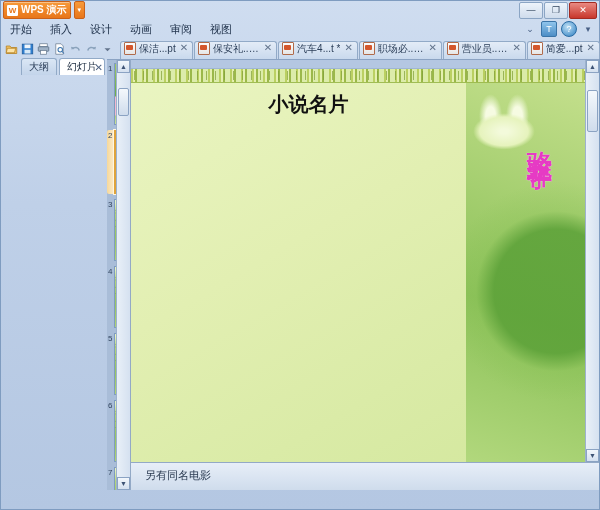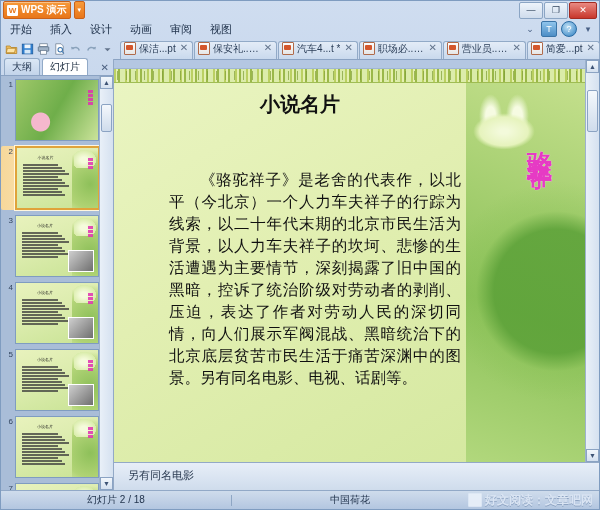--- a/index.html
+++ b/index.html
@@ -90,22 +90,23 @@
   .tab .tclose{margin-left:4px;color:#63748c;font-size:10px;}
 
   
   .workspace{
     position:absolute;left:0;right:0;top:58px;bottom:19px;
     display:flex;
   }
 
   
   .leftpane{
-    width:112px;display:flex;flex-direction:column;
+    width:112px;display:flex;flex-direction:row;
     border-right:1px solid #93a9c6;
+    margin-left:17px;
   }
   .pane-tabs{height:16px;display:flex;align-items:flex-end;position:relative;padding-left:3px;}
   .pane-tab{
     font-size:10px;padding:1px 7px;border:1px solid #92aac7;border-bottom:none;
     border-radius:3px 3px 0 0;background:linear-gradient(#dbe7f5,#c3d4ea);color:#2b3e58;
     margin-right:2px;
   }
   .pane-tab.active{background:#fff;color:#17273b;font-weight:normal;}
   .pane-close{position:absolute;right:4px;bottom:2px;font-size:10px;color:#4d6181;}
   .thumbs{
@@ -524,35 +525,25 @@
         </div>
       </div>
     </div>
 
     <div class="editor">
       <div class="slide-area">
         <div class="slide">
           <div class="slide-leafbg"></div>
           <div class="greek-border"></div>
           <div class="slide-title">小说名片</div>
-          <div class="slide-body">《骆驼祥子》是老舍的代表作，以北平（今北京）一个人力车夫祥子的行踪为线索，以二十年代末期的北京市民生活为背景，以人力车夫祥子的坎坷、悲惨的生活遭遇为主要情节，深刻揭露了旧中国的黑暗，控诉了统治阶级对劳动者的剥削、压迫，表达了作者对劳动人民的深切同情，向人们展示军阀混战、黑暗统治下的北京底层贫苦市民生活于痛苦深渊中的图景。另有同名电影、电视、话剧等。</div>
           <div class="slide-vtitle">骆驼祥子</div>
         </div>
         <div class="slide-vscroll">
           <div class="sb-arrow">▲</div>
           <div class="sb-thumb"></div>
           <div class="sb-arrow bot">▼</div>
         </div>
       </div>
       <div class="notes">另有同名电影</div>
     </div>
   </div>
 
-  <div class="statusbar">
-    <div class="sb-cell sb-slide">幻灯片 2 / 18</div>
-    <div class="sb-sep"></div>
-    <div class="sb-cell sb-design">中国荷花</div>
-    <div class="watermark">
-      <span class="wm-box"></span>
-      <span class="wm-txt">好文阅读：文章吧网</span>
-    </div>
-  </div>
 </div>
 
 </body></html>

